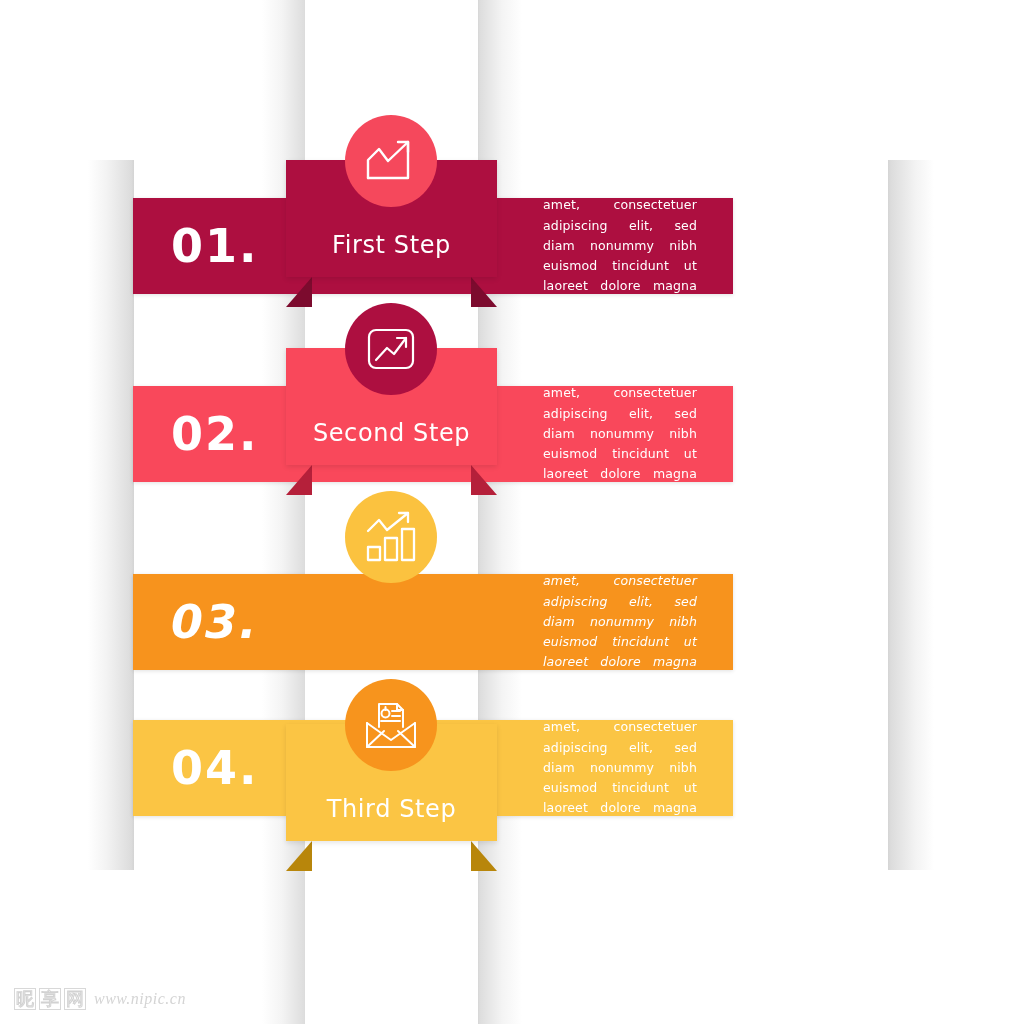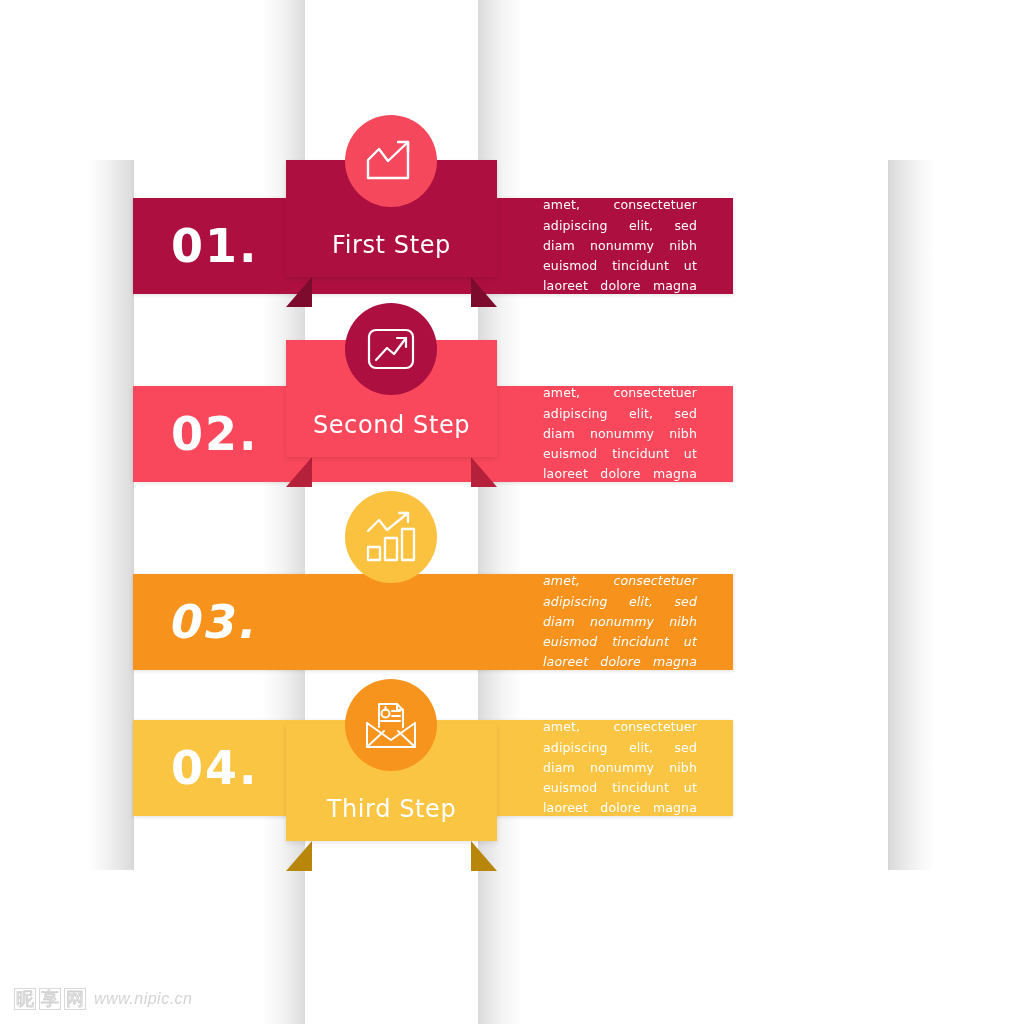--- a/index.html
+++ b/index.html
@@ -187,21 +187,21 @@
     color: transparent;
     -webkit-text-stroke: 1px #d2d2d2;
     font-family: "DejaVu Sans", sans-serif;
     border: 1px solid #d8d8d8;
     padding: 0 1px;
   }
   .wm-url {
     font-size: 16px;
     color: #d4d4d4;
     font-style: italic;
-    font-family: Liberation Sans, sans-serif;
+    font-family: Liberation Serif, serif;
     letter-spacing: 0.5px;
   }
 
   .id-badge {
     position: absolute;
     right: 8px;
     bottom: 14px;
     z-index: 20;
     background: #d9d9d9;
     color: #fbfbfb;
@@ -245,21 +245,21 @@
               <polyline points="34,8 44,8 44,18"></polyline>
             </svg>
           </span>
         </div>
       </div>
       <div class="row" style="top: 0px;">
         <div class="bar" style="top: 386px; background: rgb(249, 72, 91);">
           <div class="bar-number">02.</div>
           <div class="bar-text">Lorem ipsum dolor sit amet, consectetuer adipiscing elit, sed diam nonummy nibh euismod tincidunt ut laoreet dolore magna aliquam erat volutpat.</div>
         </div>
-        <div class="label-wrap" style="top: 340px; text-decoration: underline;">
+        <div class="label-wrap" style="top: 348px; text-decoration: underline;">
           <div class="fold fold-left" style="border-right-width: 26px; border-right-color: rgb(181, 32, 58); border-top-color: transparent;"></div>
           <div class="fold fold-right" style="border-left-width: 26px; border-left-color: rgb(181, 32, 58); border-top-color: transparent;"></div>
           <div class="label-box" style="background: rgb(249, 72, 91);">
             <div class="label-title">Second Step</div>
           </div>
         </div>
         <div class="icon-circle" style="top: 303px; background: rgb(173, 15, 64);">
           <span>
             <svg width="52" height="52" viewBox="0 0 52 52" fill="none" stroke="#FFFFFF" stroke-width="2.2" stroke-linejoin="round" stroke-linecap="round">
               <rect x="4" y="7" width="44" height="38" rx="7" ry="7"></rect>

